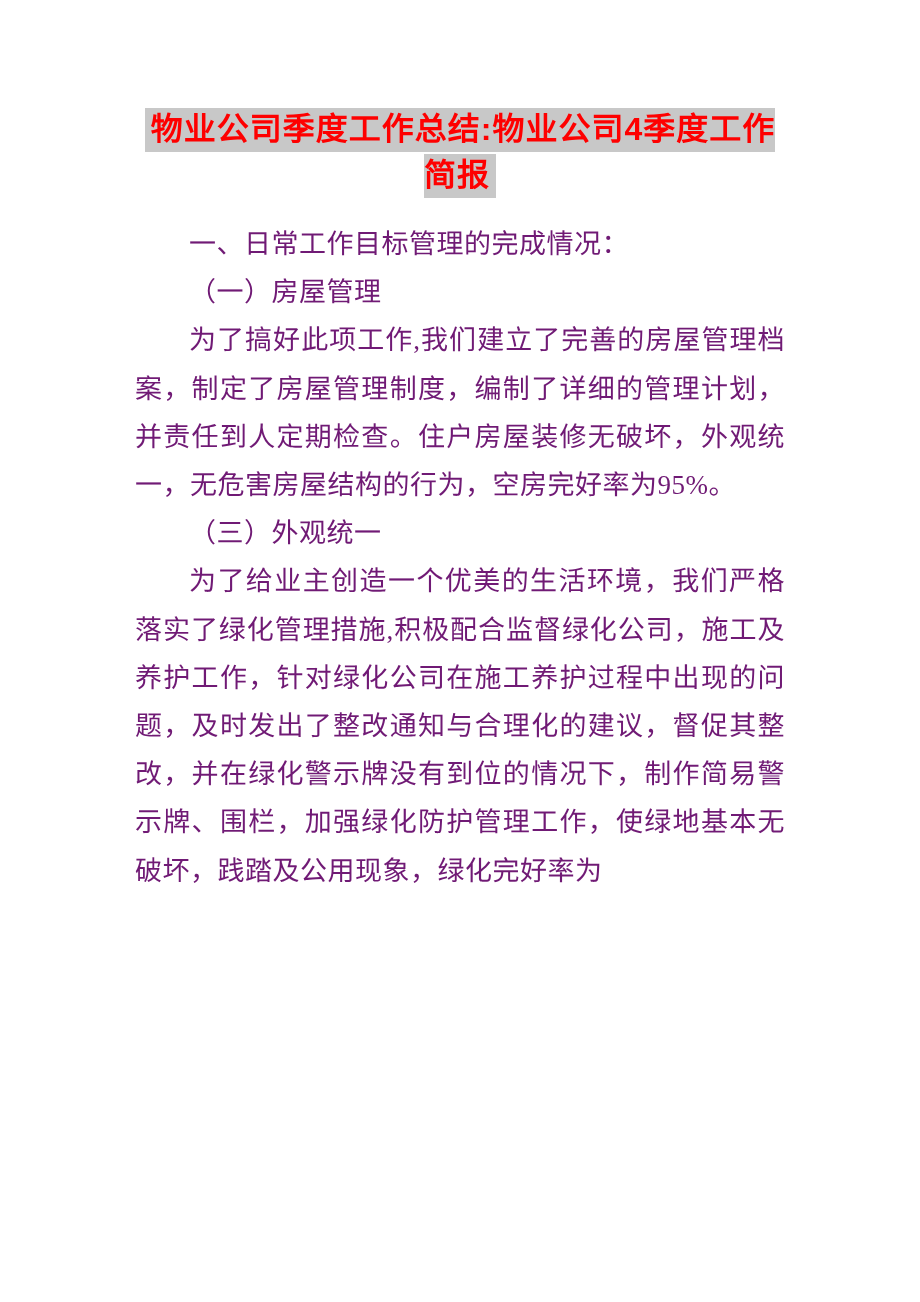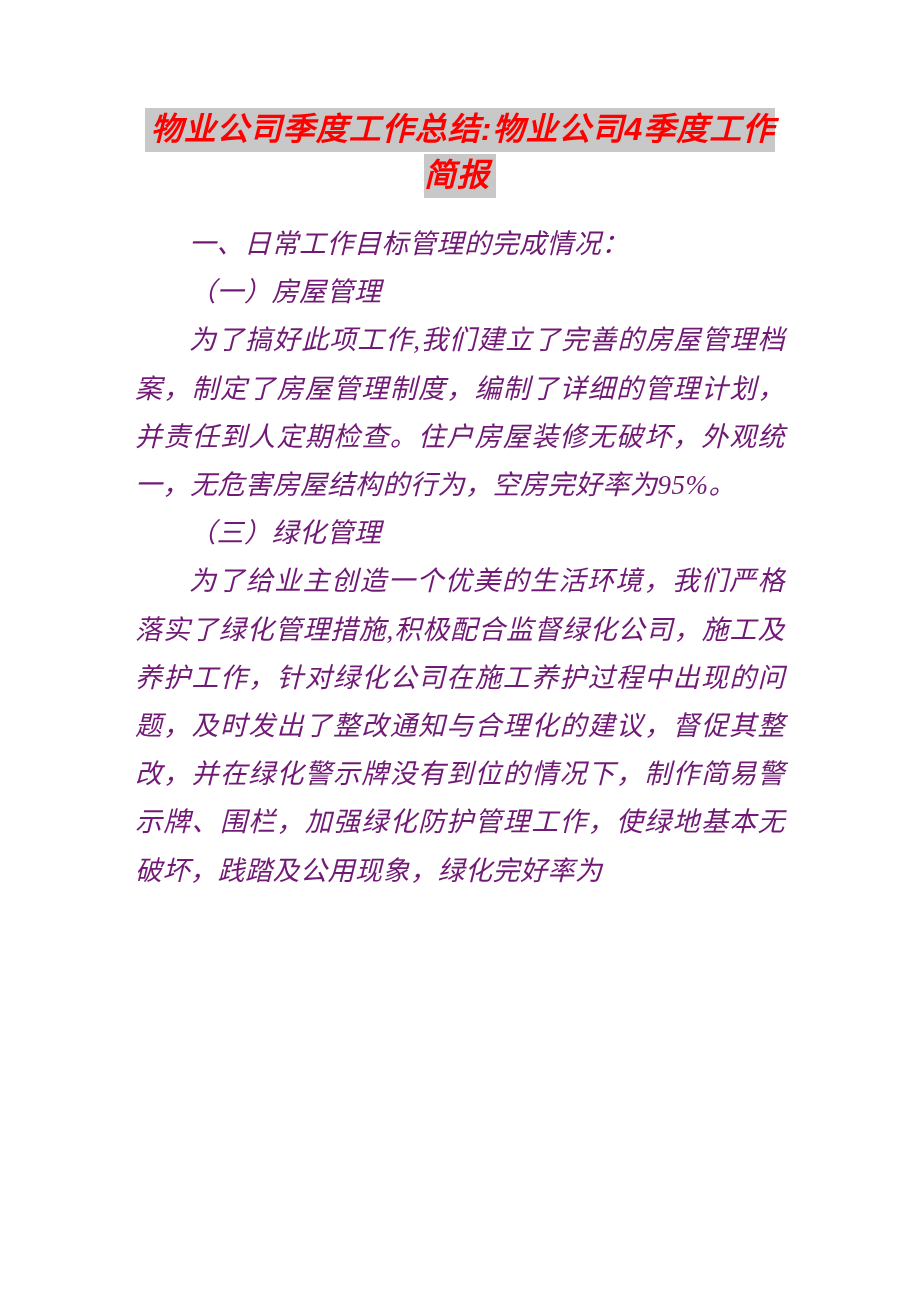--- a/index.html
+++ b/index.html
@@ -7,21 +7,20 @@
     padding: 0;
     background: #ffffff;
   }
   .page {
     position: relative;
     width: 920px;
     height: 946px;
     background: #ffffff;
     overflow: hidden;
     font-family: "Liberation Serif", serif;
-    font-style: italic;
   }
   .doc-title {
     margin: 0 135px;
     padding-top: 106px;
     text-align: center;
     font-family: "Liberation Sans", sans-serif;
     font-size: 32px;
     font-weight: bold;
     line-height: 46px;
     letter-spacing: 1px;
@@ -61,19 +60,19 @@
 <body>
 
 <div class="page">
 
   <h1 class="doc-title"><span class="hl">物业公司季度工作总结:物业公司4季度工作简报</span></h1>
 
   <div class="content">
     <p>一、日常工作目标管理的完成情况：</p>
     <p>（一）房屋管理</p>
     <p>为了搞好此项工作,我们建立了完善的房屋管理档案，制定了房屋管理制度，编制了详细的管理计划，并责任到人定期检查。住户房屋装修无破坏，外观统一，无危害房屋结构的行为，空房完好率为95%。</p>
-    <p>（三）绿化管理</p>
+    <p>（三）外观统一</p>
     <p>为了给业主创造一个优美的生活环境，我们严格落实了绿化管理措施,积极配合监督绿化公司，施工及养护工作，针对绿化公司在施工养护过程中出现的问题，及时发出了整改通知与合理化的建议，督促其整改，并在绿化警示牌没有到位的情况下，制作简易警示牌、围栏，加强绿化防护管理工作，使绿地基本无破坏，践踏及公用现象，绿化完好率为</p>
   </div>
 
   <div class="page-number">1</div>
 
 </div>
 
 </body></html>

